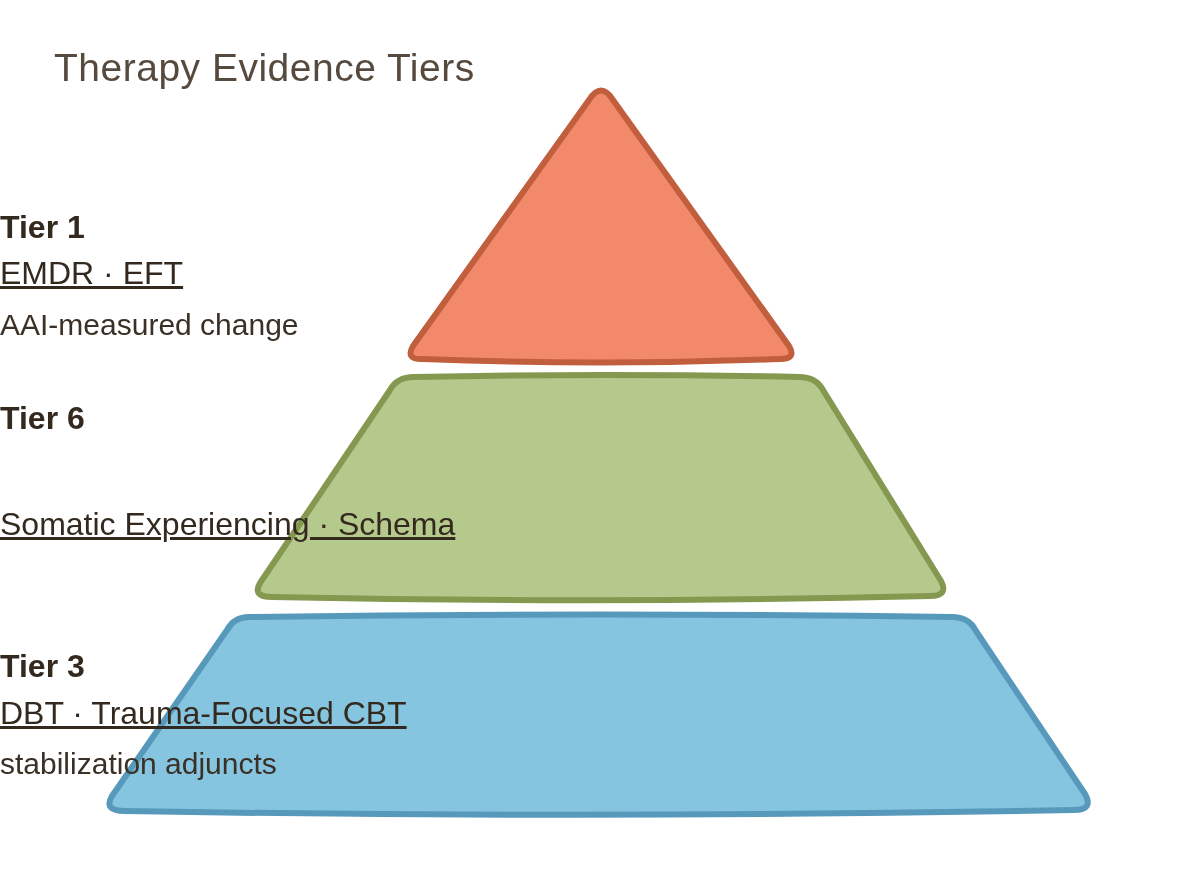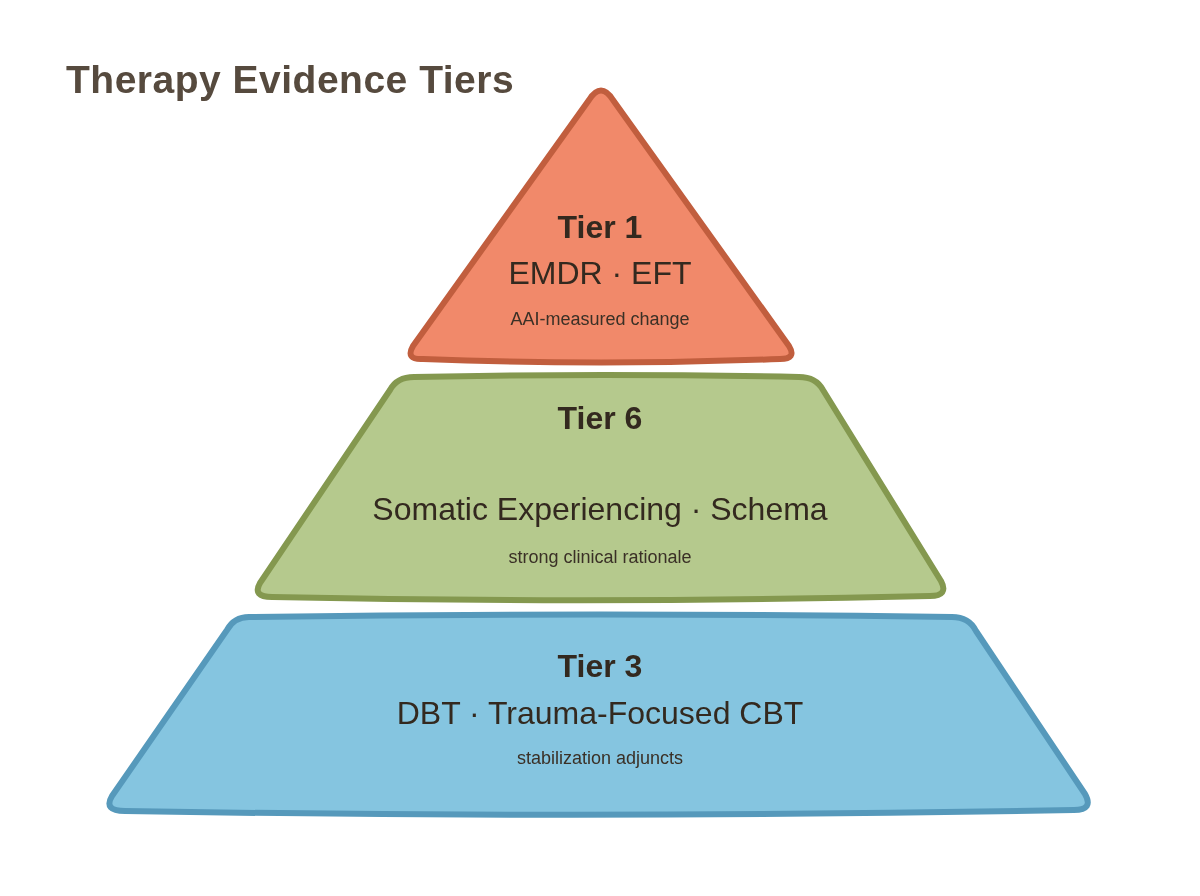--- a/index.html
+++ b/index.html
@@ -12,57 +12,58 @@
     width: 1200px;
     height: 896px;
     background: #ffffff;
     overflow: hidden;
     font-family: "Liberation Sans", sans-serif;
   }
   .title {
     position: absolute;
     left: 54px;
     top: 46px;
-    margin: 12px;
+    margin: 0;
     font-size: 39px;
-    font-weight: 700;
+    font-weight: 400;
     letter-spacing: 0.5px;
     color: #564a3e;
   }
   .pyramid-svg {
     position: absolute;
     left: 0;
     top: 0;
     width: 1200px;
     height: 896px;
   }
   .tier-shape {
     stroke-width: 6;
     stroke-linejoin: round;
     stroke-linecap: round;
   }
   .label {
     position: absolute;
     left: 0;
     width: 100%;
-    text-align: center;
+    text-align: left;
     color: #33291f;
     line-height: 1;
     white-space: nowrap;
   }
   .heading {
     font-size: 32px;
     font-weight: 700;
   }
   .therapies {
     font-size: 32px;
     font-weight: 400;
+    text-decoration: underline;
   }
   .note {
-    font-size: 18px;
+    font-size: 30px;
     font-weight: 400;
     color: #3a3026;
   }
 </style>
 </head>
 <body>
 
 <div class="canvas">
 
   <h1 class="title">Therapy Evidence Tiers</h1>
@@ -98,20 +99,19 @@
              L 227 630
              Q 234 617 249 617
              Z" fill="#85C5E0" stroke="#5699BB"></path>
   </svg>
 
   <div class="label heading" style="top:211px">Tier 1</div>
   <div class="label therapies" style="top:257px">EMDR · EFT</div>
   <div class="label note" style="top:310px">AAI-measured change</div>
 
   <div class="label heading" style="top:402px">Tier 6</div>
-  <div class="label therapies" style="top:493px">Somatic Experiencing · Schema</div>
-  <div class="label note" style="top:548px">strong clinical rationale</div>
+  <div class="label therapies" style="top:508px">Somatic Experiencing · Schema</div>
 
   <div class="label heading" style="top:650px">Tier 3</div>
   <div class="label therapies" style="top:697px">DBT · Trauma-Focused CBT</div>
   <div class="label note" style="top:749px">stabilization adjuncts</div>
 
 </div>
 
 </body></html>

